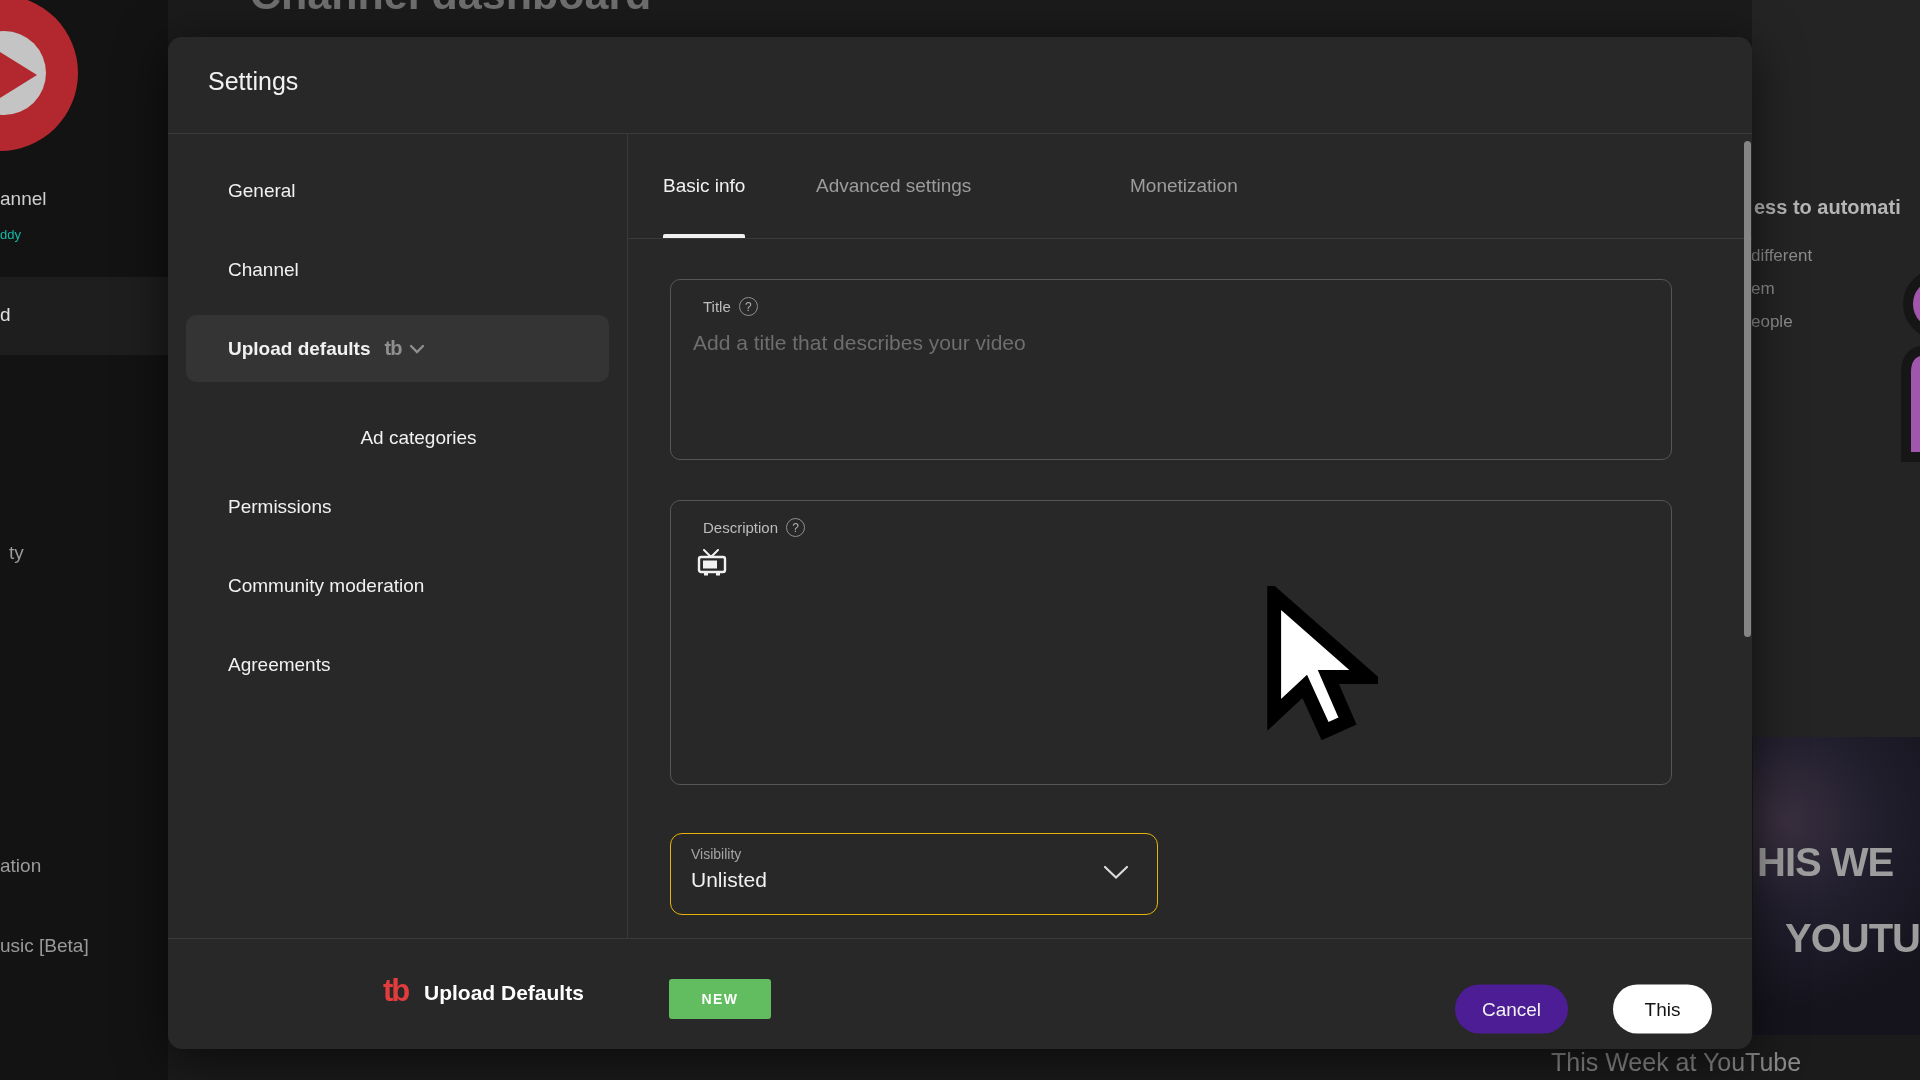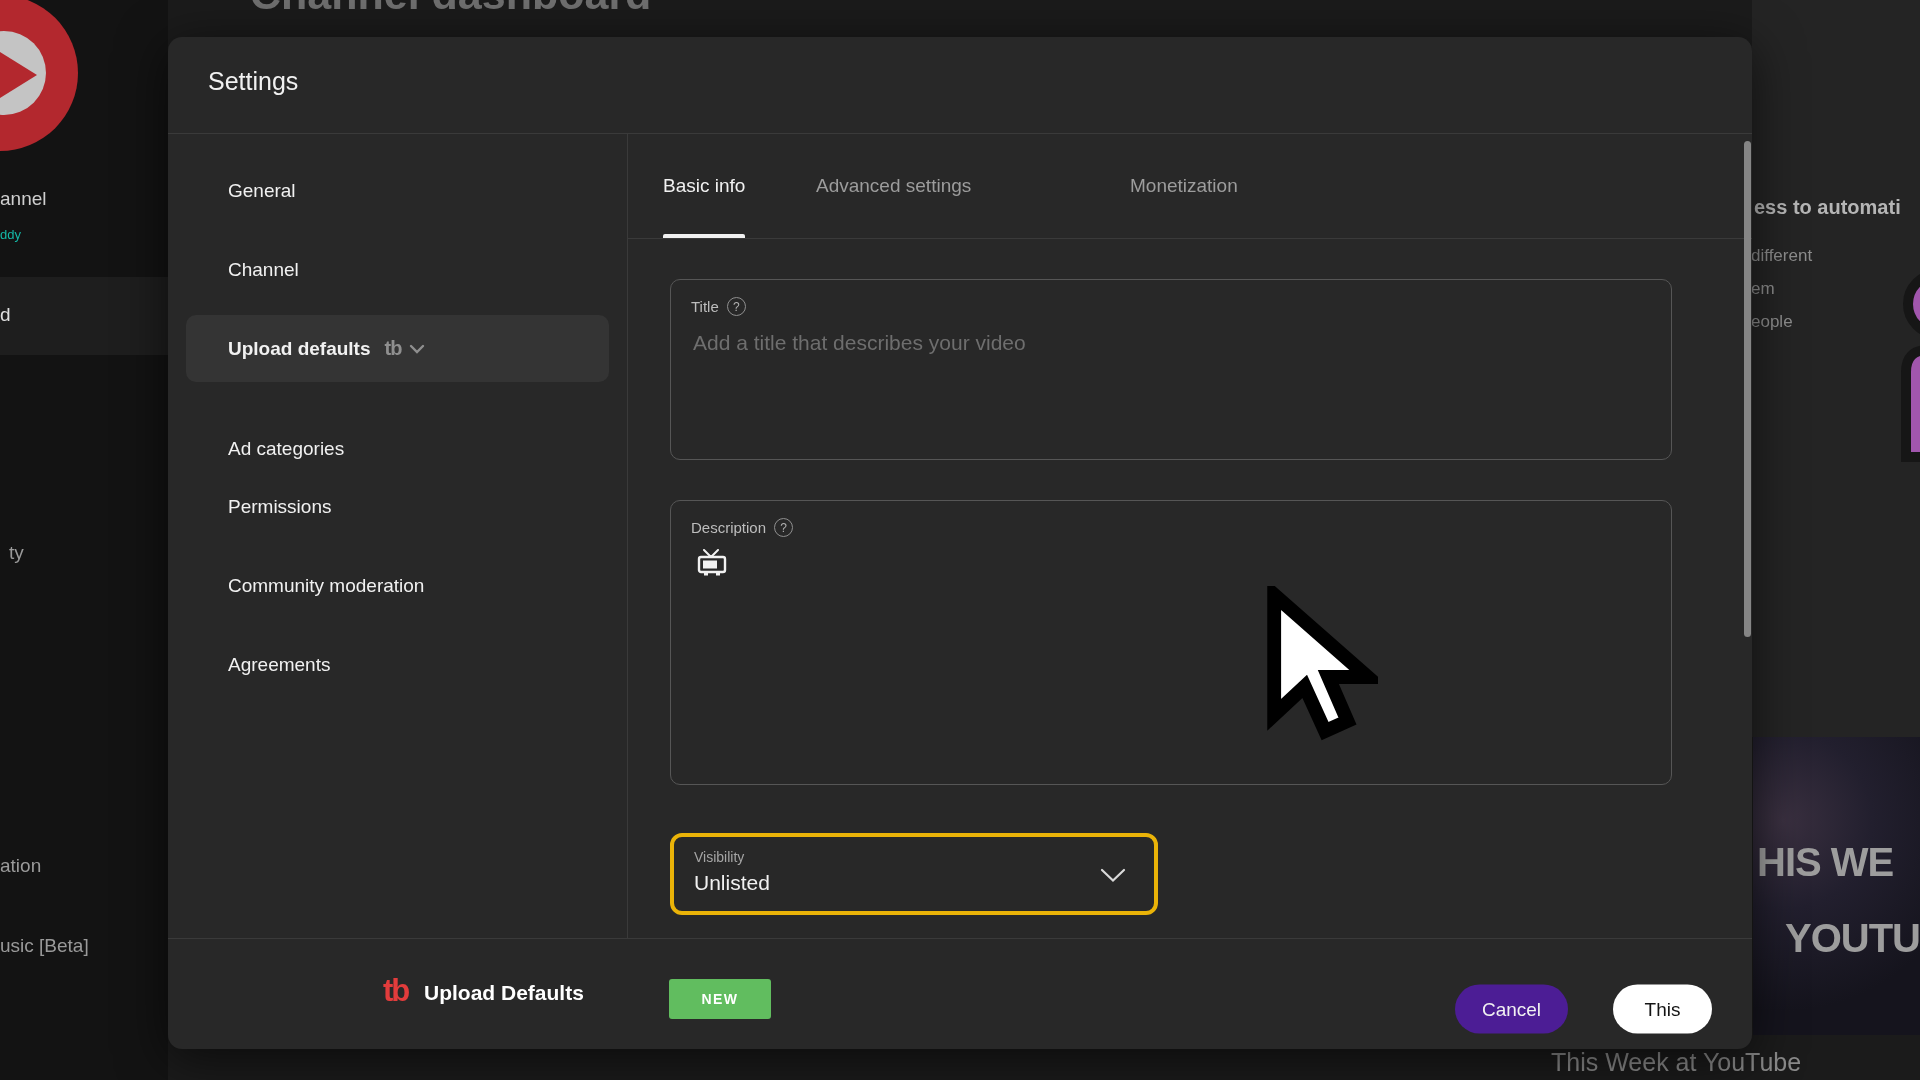--- a/index.html
+++ b/index.html
@@ -44,28 +44,28 @@
   
   .tab{top:96px;height:105px;display:flex;align-items:center;font-size:19px;
     font-weight:500;color:#9c9c9c;cursor:pointer;}
   .tab.active{color:#f1f1f1;}
   .tab.active::after{content:"";position:absolute;left:0;right:0;bottom:0;height:4px;
     background:#f1f1f1;border-radius:2px 2px 0 0;}
   .m-div-tabs{left:459px;top:201px;width:1125px;height:1px;background:#3a3a3a;}
 
   
   .fbox{border:1px solid #565656;border-radius:10px;box-sizing:border-box;}
-  .flabel{display:flex;align-items:center;gap:8px;color:#bdbdbd;font-size:15px;}
+  .flabel{display:flex;align-items:center;gap:8px;color:#bdbdbd;font-size:15px;margin-left:12px;}
   .help{width:19px;height:19px;border:1.5px solid #8f8f8f;border-radius:50%;
     display:inline-flex;align-items:center;justify-content:center;
     font-size:12px;color:#b0b0b0;box-sizing:border-box;cursor:pointer;}
   .title-input{position:absolute;left:20px;top:50px;width:940px;background:transparent;
     border:none;outline:none;color:#f1f1f1;font-size:21px;font-family:"Liberation Sans",sans-serif;}
   .title-input::placeholder{color:#6e6e6e;opacity:1;}
-  .vis-box{border:4px solid #eab308;border-radius:12px;box-sizing:border-box;cursor:pointer;}
+  .vis-box{border:1px solid #eab308;border-radius:12px;box-sizing:border-box;cursor:pointer;}
   .vis-label{color:#a5a5a5;font-size:14px;}
   .vis-value{color:#f1f1f1;font-size:21px;margin-top:6px;}
 
   .scrollbar{left:1576px;top:104px;width:7px;height:496px;background:#858585;border-radius:4px;cursor:grab;}
 
   
   .m-footer{left:0;top:901px;width:1584px;height:111px;border-top:1px solid #3a3a3a;box-sizing:border-box;}
   .brand-logo{left:215px;top:36px;font-size:31px;font-weight:800;color:#e23c3c;letter-spacing:-2px;line-height:1;}
   .brand-text{left:256px;top:42px;font-size:21px;font-weight:700;color:#fff;white-space:nowrap;}
   .badge-new{left:501px;top:60px;width:102px;height:40px;background:#61bd5f;border-radius:3px;
@@ -133,21 +133,21 @@
     <div class="abs m-side-item" style="top:199px;">
       <span>Channel</span>
     </div>
     <div class="abs m-side-item sel" style="top:278px;">
       <span>Upload defaults</span>
       <span class="tb-glyph">tb</span>
       <svg class="chev-small" width="16" height="10" viewBox="0 0 16 10">
         <polyline points="2,2 8,8 14,2" fill="none" stroke="#8f8f8f" stroke-width="2.4" stroke-linecap="round"></polyline>
       </svg>
     </div>
-    <div class="abs m-side-item" style="top:378px;">
+    <div class="abs m-side-item" style="top:367px;justify-content:center;">
       <span>Ad categories</span>
     </div>
     <div class="abs m-side-item" style="top:436px;">
       <span>Permissions</span>
     </div>
     <div class="abs m-side-item" style="top:515px;">
       <span>Community moderation</span>
     </div>
     <div class="abs m-side-item" style="top:594px;">
       <span>Agreements</span>

